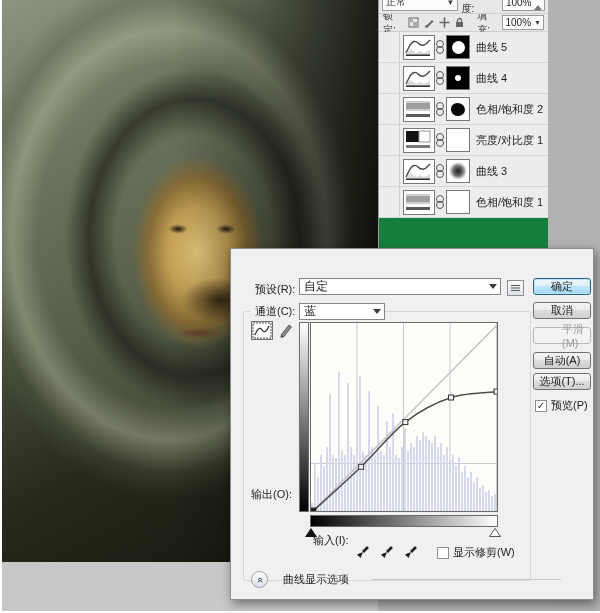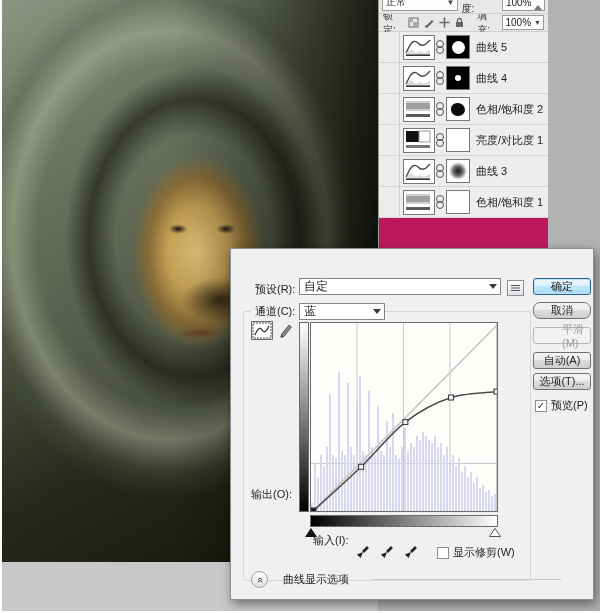--- a/index.html
+++ b/index.html
@@ -18,21 +18,21 @@
       linear-gradient(152deg, #8d947f 0%, #6e7660 20%, #4a503d 44%, #262a1d 68%, #121408 100%);}
   #photo .eyes{position:absolute;left:158px;top:222px;width:84px;height:14px;
       background:radial-gradient(ellipse 12px 6px at 18px 7px,#1a150c 0%,rgba(26,21,12,0) 80%),
                  radial-gradient(ellipse 12px 6px at 66px 7px,#1a150c 0%,rgba(26,21,12,0) 80%);}
   #photo .lips{position:absolute;left:176px;top:328px;width:44px;height:10px;border-radius:50%;
       background:radial-gradient(ellipse at 50% 50%, rgba(90,55,35,.85), rgba(90,55,35,0) 75%);}
   #below-photo{position:absolute;left:0;top:562px;width:376px;height:51px;background:#c8c8c8;}
   #right-gray{position:absolute;left:546px;top:0;width:54px;height:613px;background:#b2b2b2;}
 
   
-  #layers-panel{position:absolute;left:376px;top:0;width:170px;height:272px;background:#be185d;
+  #layers-panel{position:absolute;left:376px;top:0;width:170px;height:272px;background:#15803d;
     border-left:1px solid #9a9a9a;box-sizing:border-box;font-size:11px;color:#222;}
   .panel-head-clip{height:13px;overflow:hidden;border-bottom:1px solid #cfcfcf;background:#e8e8e8;position:relative;}
   .panel-head-inner{position:absolute;top:-9px;left:0;right:0;height:22px;display:flex;align-items:center;gap:3px;padding:0 3px;}
   .mini-select{background:#fdfdfd;border:1px solid #9a9a9a;height:16px;display:flex;align-items:center;
     padding:0 3px;font-size:10px;gap:4px;}
   .mini-select .arr{font-size:8px;color:#444;}
   .lock-row{height:17px;display:flex;align-items:center;gap:4px;padding:0 4px;border-bottom:1px solid #cfcfcf;background:#e8e8e8;}
   .lock-row .lbl{font-size:10px;color:#333;}
   .lock-ico{width:12px;height:12px;display:inline-flex;align-items:center;justify-content:center;}
   .fill-box{background:#fdfdfd;border:1px solid #9a9a9a;height:13px;display:flex;align-items:center;padding:0 2px;font-size:10px;gap:3px;}
@@ -354,21 +354,21 @@
       <span>自定</span>
       <span class="dd-arr"></span>
     </div>
     <div style="position:absolute;left:276px;top:31px;width:15px;height:14px;border:1px solid #8b8f94;background:linear-gradient(#fcfcfc,#dfe2e6);display:flex;align-items:center;justify-content:center;">
       <svg width="9" height="8">
           <path d="M0 1.5 h9 M0 4 h9 M0 6.5 h9" stroke="#555" stroke-width="1"></path>
         </svg>
     </div>
 
     <div class="btn default" style="left:302px;top:29px;">确定</div>
-    <div class="btn" style="left:302px;top:53px;border-radius:7px;">取消</div>
+    <div class="btn" style="left:302px;top:53px;">取消</div>
     <div class="btn disabled" style="left:302px;top:78px;padding-left:28px;">平滑(M)</div>
     <div class="btn" style="left:302px;top:103px;">自动(A)</div>
     <div class="btn" style="left:302px;top:124px;">选项(T)...</div>
     <div class="checkrow" style="left:304px;top:149px;">
       <span class="cb checked" id="preview-cb">
           <span class="mark">✓</span>
         </span>
       <span>预览(P)</span>
     </div>
 

